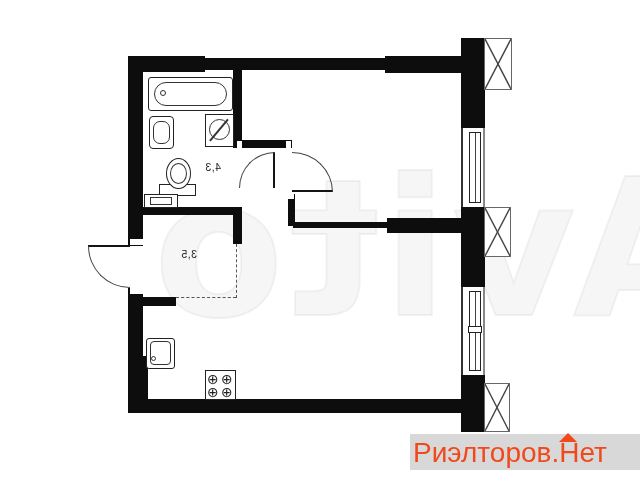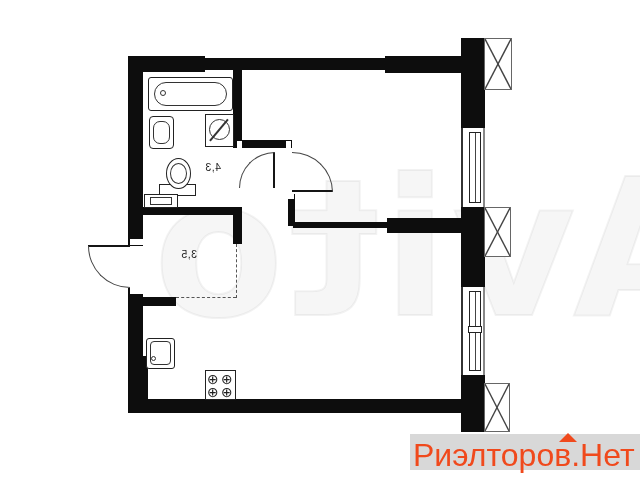--- a/index.html
+++ b/index.html
@@ -19,21 +19,21 @@
   .room-label{position:absolute;font-size:10.5px;color:#1a1a1a;text-align:center;
               transform:scaleX(-1);letter-spacing:.5px;}
   .burner{position:absolute;font-family:"DejaVu Sans",sans-serif;font-size:14px;
           line-height:14px;color:#222;}
   #watermark{position:absolute;left:-40px;top:130px;width:760px;
              font-family:"DejaVu Sans",sans-serif;font-weight:bold;font-size:190px;
              line-height:240px;letter-spacing:4px;white-space:nowrap;
              color:rgba(0,0,0,0.035);-webkit-text-stroke:2px rgba(0,0,0,0.05);
              transform:scaleX(-1);pointer-events:none;}
   #brandbar{position:absolute;left:410px;top:434px;width:230px;height:36px;background:#d8d8d8;}
-  #brandtext{position:absolute;left:413px;top:437px;font-size:32px;color:#f0491c;
+  #brandtext{position:absolute;left:413px;top:437px;font-size:28px;color:#f0491c;
              white-space:nowrap;}
   #brandroof{position:absolute;left:559px;top:433px;width:0;height:0;
              border-left:9px solid transparent;border-right:9px solid transparent;
              border-bottom:9px solid #f0491c;}
   .winline{position:absolute;background:#333;}
   .winframe{position:absolute;background:#fff;border:1px solid #222;box-sizing:border-box;}
   .winmid{position:absolute;left:5px;top:0;width:1px;height:100%;background:#444;}
 </style>
 </head>
 <body>

